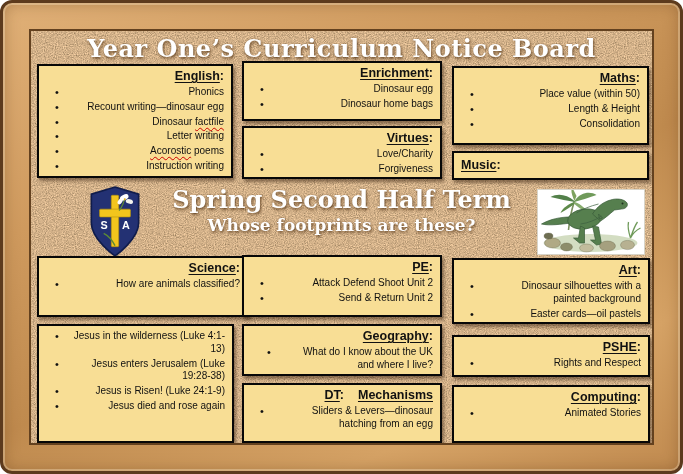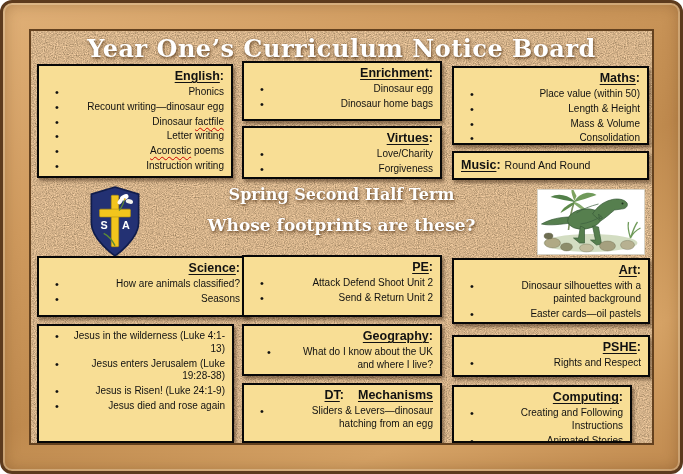--- a/index.html
+++ b/index.html
@@ -10,33 +10,33 @@
          box-shadow:inset 0 0 0 2px rgba(255,236,200,.35), inset 0 0 16px rgba(90,50,15,.38);}
   .cork{position:absolute;inset:26px;border:2px solid #63411f;background:#a06c3e;overflow:hidden;
         box-shadow:inset 0 0 12px rgba(40,20,5,.55);}
   .cork-tex{position:absolute;left:0;top:0;width:100%;height:100%;z-index:0;}
   
   .board-title{position:absolute;left:0;right:0;top:-2px;z-index:1;margin:4px;text-align:center;
          font-family:"DejaVu Serif",serif;font-weight:bold;font-size:24px;line-height:32px;letter-spacing:.5px;
          color:#fff;text-shadow:1px 2px 3px rgba(70,40,10,.65),0 0 2px rgba(70,40,10,.35);}
   .term-line{position:absolute;left:0;right:0;z-index:1;text-align:center;font-family:"DejaVu Serif",serif;
          font-weight:bold;color:#fff;text-shadow:1px 2px 3px rgba(70,40,10,.65),0 0 2px rgba(70,40,10,.35);}
-  .term-1{top:154px;font-size:16px;}
+  .term-1{top:154px;font-size:24px;}
   .term-2{top:184px;font-size:17px;}
   
   .card{position:absolute;z-index:2;box-sizing:border-box;background:#f8de95;border:2.5px solid #070707;
         padding:3px 7px;box-shadow:2px 3px 3px rgba(40,20,5,.45);overflow:hidden;color:#111;text-align:right;}
   .card h2{margin:0 0 2px;font-size:12.5px;font-weight:bold;line-height:1.2;}
   .u{text-decoration:underline;text-decoration-thickness:1.3px;text-underline-offset:2px;}
   .sub{margin-left:14px;}
   .card ul{list-style:none;margin:1px 0 0;padding:0;}
   .card li{position:relative;padding-left:26px;margin:0 0 2px;font-size:10px;line-height:1.28;}
   .card li::before{content:"\2022";position:absolute;left:9px;top:-1px;font-size:11px;}
   .squiggle{text-decoration:underline wavy #cc0000 1px;text-underline-offset:2px;text-decoration-skip-ink:none;}
-  .music-row{display:flex;align-items:baseline;gap:4px;padding-top:2px;}
+  .music-row{display:flex;align-items:baseline;gap:4px;padding-top:2px;flex-direction:column;}
   
   .img-abs{position:absolute;z-index:2;}
   .dino-box{background:#fff;border:1px solid #d8d4c8;}
 </style>
 </head>
 <body>
 
 <div class="stage">
   <div class="frame">
     <div class="cork">
@@ -77,21 +77,20 @@
           <li>Love/Charity</li>
           <li>Forgiveness</li>
         </ul>
       </section>
 
       <section class="card" style="left:421px;top:35px;width:197px;height:79px;">
         <h2><span class="u">Maths</span><span>:</span></h2>
         <ul>
           <li>Place value (within 50)</li>
           <li>Length &amp; Height</li>
-          <li>Mass &amp; Volume</li>
           <li>Consolidation</li>
         </ul>
       </section>
 
       <section class="card" style="left:421px;top:120px;width:197px;height:29px;">
         <div class="music-row">
           <h2><span class="u">Music</span><span>:</span></h2>
           <span style="font-size:10.5px;">Round And Round</span>
         </div>
       </section>
@@ -144,21 +143,20 @@
           <ellipse cx="69" cy="56" rx="8" ry="5" fill="#a5a07f"></ellipse>
           <ellipse cx="89" cy="55" rx="7" ry="4.6" fill="#b7b191"></ellipse>
           <ellipse cx="10" cy="46" rx="4.5" ry="3" fill="#6e6e52"></ellipse>
         </g>
       </svg>
 
       <section class="card" style="left:6px;top:225px;width:212px;height:61px;">
         <h2><span class="u">Science</span><span>:</span></h2>
         <ul>
           <li>How are animals classified?</li>
-          <li>Seasons</li>
         </ul>
       </section>
 
       <section class="card" style="left:211px;top:224px;width:200px;height:62px;">
         <h2><span class="u">PE</span><span>:</span></h2>
         <ul>
           <li>Attack Defend Shoot Unit 2</li>
           <li>Send &amp; Return Unit 2</li>
         </ul>
       </section>
@@ -194,23 +192,22 @@
         </ul>
       </section>
 
       <section class="card" style="left:421px;top:304px;width:198px;height:42px;">
         <h2><span class="u">PSHE</span><span>:</span></h2>
         <ul>
           <li>Rights and Respect</li>
         </ul>
       </section>
 
-      <section class="card" style="left:421px;top:354px;width:180px;height:58px;">
+      <section class="card" style="left:421px;top:354px;width:198px;height:58px;">
         <h2><span class="u">Computing</span><span>:</span></h2>
         <ul>
-          <li>Creating and Following Instructions</li>
           <li>Animated Stories</li>
         </ul>
       </section>
 
     </div>
   </div>
 </div>
 
 </body></html>

